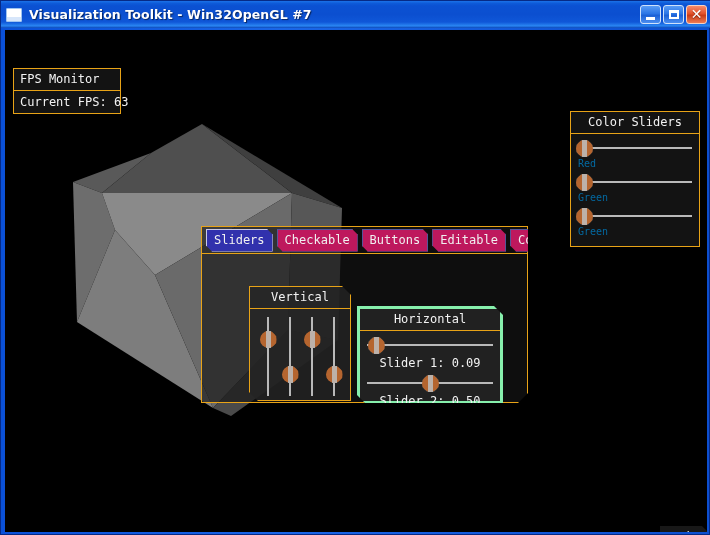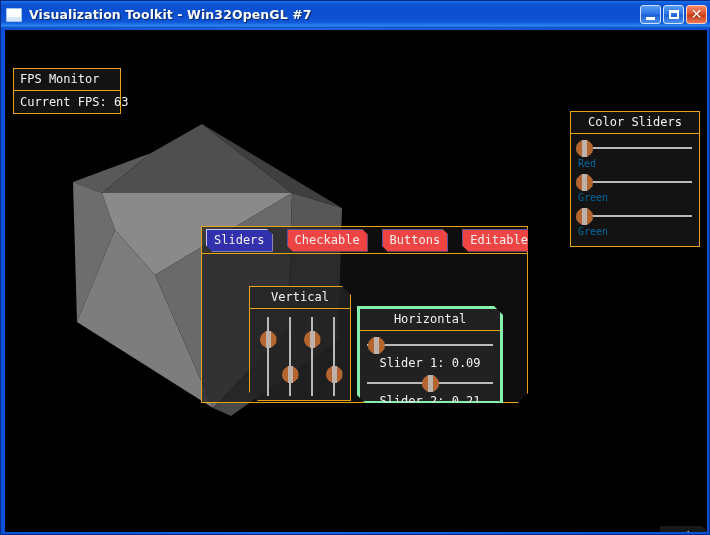--- a/index.html
+++ b/index.html
@@ -145,26 +145,26 @@
   #tab-panel {
     position: absolute; left: 196px; top: 196px;
     width: 327px; height: 177px;
     border: 1px solid #e8a317;
     background: rgba(22,22,22,0.66);
     clip-path: polygon(0 0, 100% 0, 100% calc(100% - 10px),
                        calc(100% - 10px) 100%, 0 100%);
   }
   #tabbar {
     position: absolute; left: 0; top: 0; width: 327px; height: 27px;
-    display: flex; align-items: center; gap: 14px;
+    display: flex; align-items: center; gap: 4px;
     padding: 0 4px;
     border-bottom: 1px solid #e8a317;
   }
   .tab {
-    background: #ef4444;
+    background: #be185d;
     color: #f0f0f0;
     font-size: 12px;
     font-family: "DejaVu Sans Mono", monospace;
     padding: 3px 7px 4px;
     border: 1px solid #55559a;
     cursor: pointer;
     white-space: nowrap;
     clip-path: polygon(0 0, calc(100% - 6px) 0, 100% 6px,
                        100% 100%, 6px 100%, 0 calc(100% - 6px));
   }
@@ -349,21 +349,21 @@
                 <div class="hhandle" style="left:7%"></div>
               </div>
               <div class="hsl-label">Slider 1: 0.09</div>
             </div>
 
             <div>
               <div class="hslider">
                 <div class="htrack"></div>
                 <div class="hhandle" style="left:50%"></div>
               </div>
-              <div class="hsl-label">Slider 2: 0.21</div>
+              <div class="hsl-label">Slider 2: 0.50</div>
             </div>
 
           </div>
         </div>
 
       </div>
     </div>
 
     <button id="exit-button">Exit</button>
 

